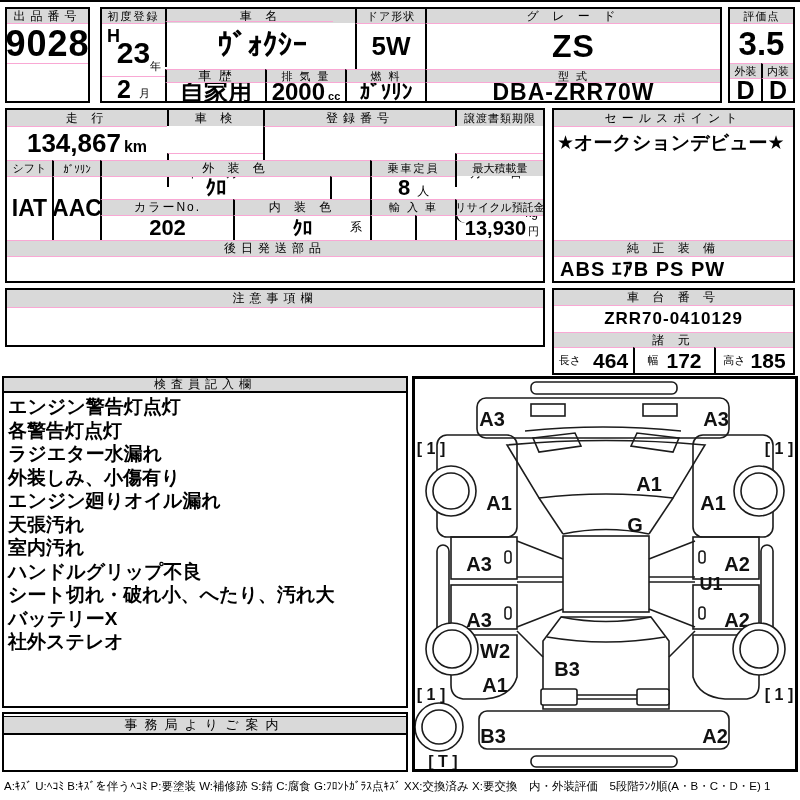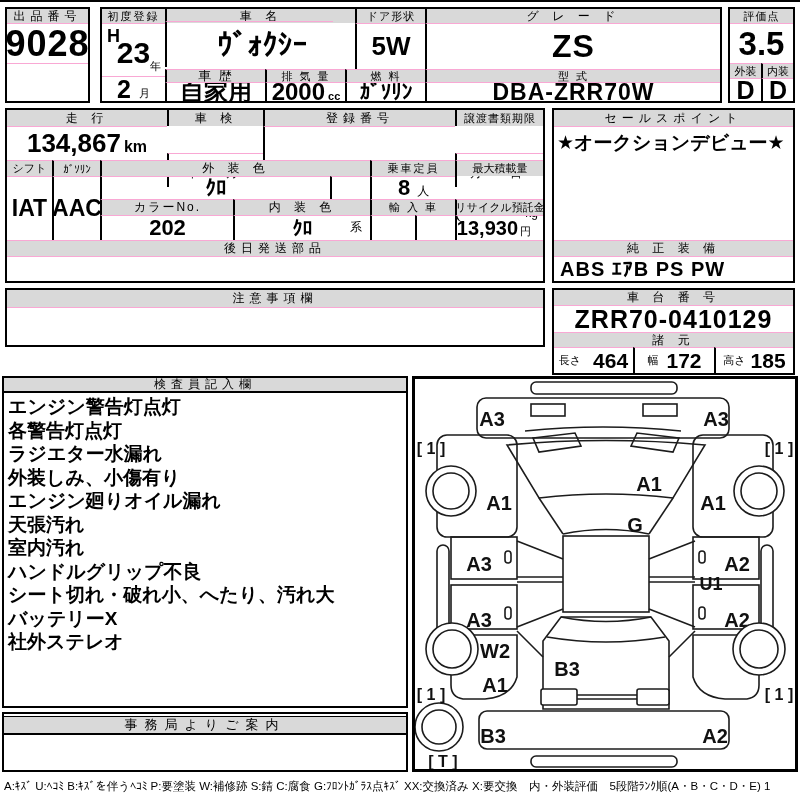--- a/index.html
+++ b/index.html
@@ -126,21 +126,21 @@
     <div class="cell hdr2 bt bl ls2" style="left:363px;top:89px;width:85px;height:16px;">輸 入 車</div>
     <div class="cell hdr2 bt bl ls0" style="left:448px;top:89px;width:88px;height:16px;">リサイクル預託金</div>
 
     <div class="cell val bt bl" style="left:93px;top:105px;width:133px;height:25px;font-size:22px;">202</div>
     <div class="cell bt bl" style="left:226px;top:105px;width:137px;height:25px;">
       <span style="font-size:20px;font-weight:bold;">ｸﾛ</span>
       <span style="position:absolute;right:8px;bottom:4px;font-size:12px;">系</span>
     </div>
     <div class="cell bt bl" style="left:363px;top:105px;width:45px;height:25px;"></div>
     <div class="cell bt bl" style="left:408px;top:105px;width:40px;height:25px;"></div>
-    <div class="cell bt bl right" style="left:448px;top:105px;width:88px;height:25px;padding-right:12px;">
+    <div class="cell bt bl right" style="left:448px;top:105px;width:88px;height:25px;padding-right:4px;">
       <span style="font-size:20px;font-weight:bold;">13,930</span>
       <span style="font-size:11px;margin-left:2px;margin-top:7px;">円</span>
     </div>
 
     <div class="cell hdr bt" style="left:0;top:130px;width:536px;height:16px;">後日発送部品</div>
     <div class="cell bt" style="left:0;top:146px;width:536px;height:25px;"></div>
   </div>
 
   <div class="box" style="left:552px;top:108px;width:243px;height:175px;">
     <div class="cell hdr" style="left:0;top:0;width:239px;height:16px;">セールスポイント</div>
@@ -149,21 +149,21 @@
     <div class="cell val bt left" style="left:0;top:146px;width:239px;height:25px;padding-left:6px;font-size:20px;letter-spacing:1px;">ABS ｴｱB PS PW</div>
   </div>
 
   <div class="box" style="left:5px;top:288px;width:540px;height:59px;">
     <div class="cell hdr" style="left:0;top:0;width:536px;height:17px;">注意事項欄</div>
     <div class="cell bt" style="left:0;top:17px;width:536px;height:63px;"></div>
   </div>
 
   <div class="box" style="left:552px;top:288px;width:243px;height:87px;">
     <div class="cell hdr" style="left:0;top:0;width:239px;height:15px;">車 台 番 号</div>
-    <div class="cell val bt" style="left:0;top:15px;width:239px;height:27px;font-size:25px;letter-spacing:1px;">ZRR70-0410129</div>
+    <div class="cell val bt" style="left:0;top:15px;width:239px;height:27px;font-size:17px;letter-spacing:1px;">ZRR70-0410129</div>
     <div class="cell hdr bt" style="left:0;top:42px;width:239px;height:15px;">諸 元</div>
     <div class="cell bt" style="left:0;top:57px;width:79px;height:26px;">
       <span style="font-size:11px;margin-right:12px;">長さ</span>
       <span style="font-size:21px;font-weight:bold;">464</span>
     </div>
     <div class="cell bt bl" style="left:79px;top:57px;width:81px;height:26px;">
       <span style="font-size:11px;margin-right:8px;">幅</span>
       <span style="font-size:21px;font-weight:bold;">172</span>
     </div>
     <div class="cell bt bl" style="left:160px;top:57px;width:79px;height:26px;">

